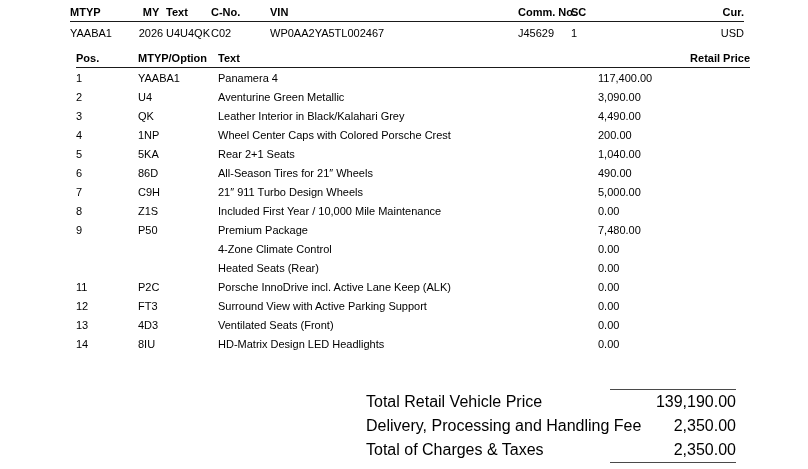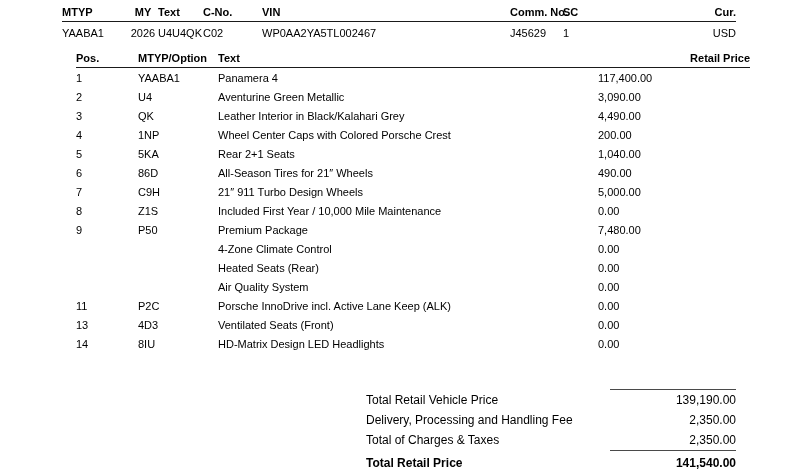--- a/index.html
+++ b/index.html
@@ -26,21 +26,21 @@
     border-collapse: collapse;
     table-layout: fixed;
     font-size: 11px;
   }
 
   .rule-strong { border-bottom: 1.6px solid #1a1a1a; }
 
   
   .ident {
     position: absolute;
-    left: 62px;
+    left: 70px;
     top: 6px;
     width: 674px;
   }
   .ident th {
     font-weight: bold;
     text-align: left;
     font-size: 11px;
     padding: 0 0 3px 0;
     vertical-align: bottom;
     white-space: nowrap;
@@ -92,21 +92,21 @@
   td.col-price { text-align: left; }
 
   
   .totals {
     position: absolute;
     left: 366px;
     top: 389px;
     width: 370px;
   }
   .totals td {
-    font-size: 12px;
+    font-size: 16px;
     padding: 3px 0 3px 0;
     vertical-align: top;
     white-space: nowrap;
   }
   .totals .t-label { width: 244px; text-align: left; }
   .totals .t-value { width: 126px; text-align: right; }
 
   .totals tr.grand td {
     font-weight: bold;
     font-size: 12px;
@@ -225,29 +225,29 @@
           <td class="col-text">4-Zone Climate Control</td>
           <td class="col-price">0.00</td>
         </tr>
         <tr>
           <td class="col-pos"></td>
           <td class="col-mtyp"></td>
           <td class="col-text">Heated Seats (Rear)</td>
           <td class="col-price">0.00</td>
         </tr>
         <tr>
-          <td class="col-pos"></td>
-          <td class="col-mtyp"></td>
-          <td class="col-text">Air Quality System</td>
-          <td class="col-price">0.00</td>
-        </tr>
-        <tr>
           <td class="col-pos">11</td>
           <td class="col-mtyp">P2C</td>
           <td class="col-text">Porsche InnoDrive incl. Active Lane Keep (ALK)</td>
+          <td class="col-price">0.00</td>
+        </tr>
+        <tr>
+          <td class="col-pos">12</td>
+          <td class="col-mtyp">FT3</td>
+          <td class="col-text">Surround View with Active Parking Support</td>
           <td class="col-price">0.00</td>
         </tr>
         <tr>
           <td class="col-pos">13</td>
           <td class="col-mtyp">4D3</td>
           <td class="col-text">Ventilated Seats (Front)</td>
           <td class="col-price">0.00</td>
         </tr>
         <tr>
           <td class="col-pos">14</td>

